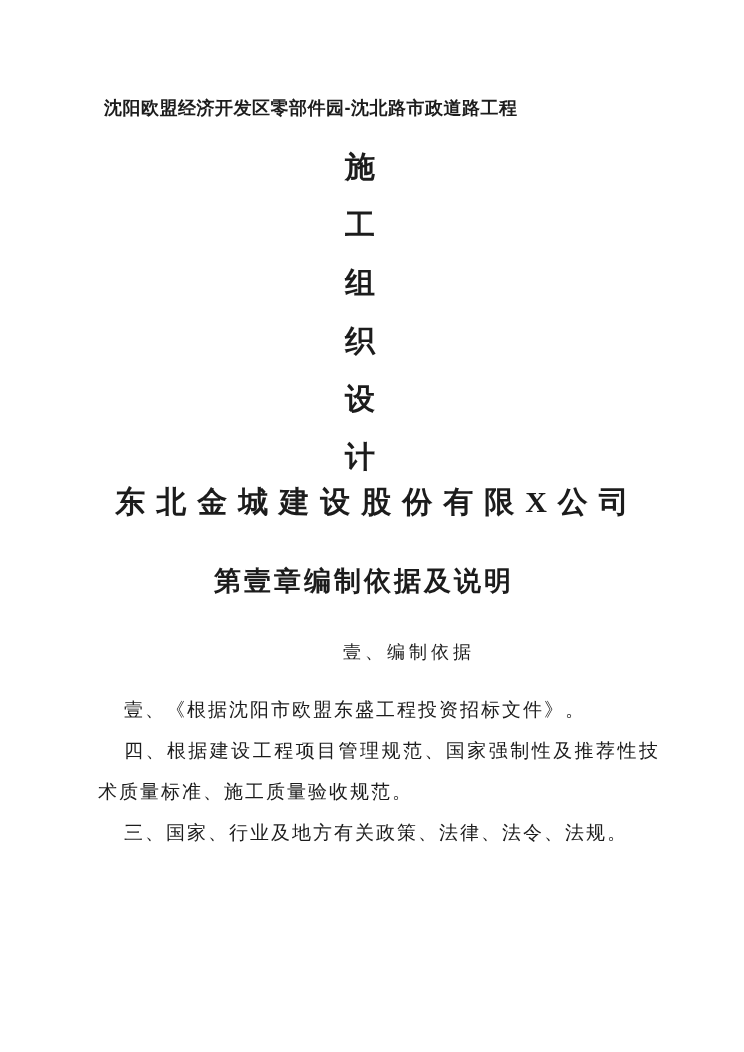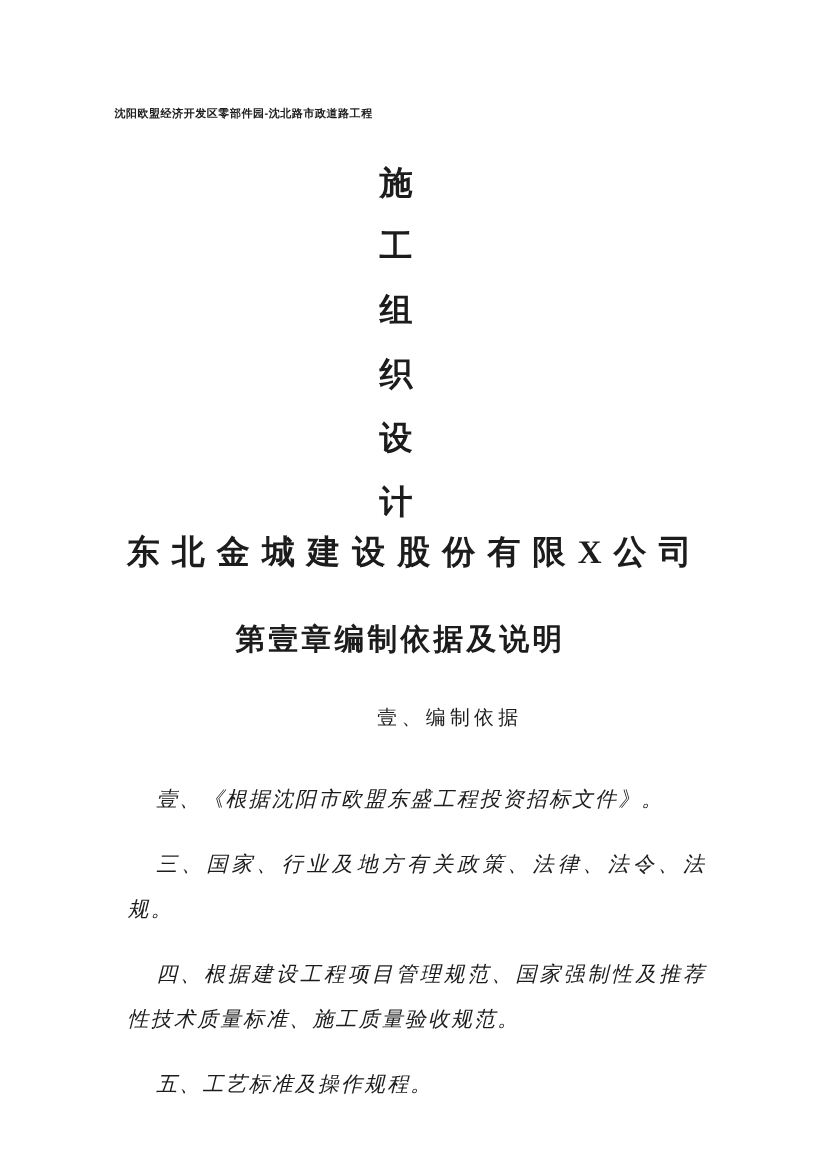--- a/index.html
+++ b/index.html
@@ -16,21 +16,21 @@
     overflow: hidden;
     font-family: "Liberation Serif", serif;
   }
 
   
   .doc-header {
     position: absolute;
     top: 96px;
     left: 104px;
     font-family: "Liberation Sans", sans-serif;
-    font-size: 10px;
+    font-size: 18px;
     font-weight: bold;
     letter-spacing: 0.5px;
     white-space: nowrap;
   }
 
   
   .vertical-title {
     position: absolute;
     top: 138px;
     left: 0;
@@ -92,23 +92,22 @@
     position: absolute;
     top: 689px;
     left: 98px;
     width: 562px;
     font-size: 19px;
     line-height: 41px;
     letter-spacing: 2px;
     text-align: justify;
   }
   .body-list p {
-    margin: 18px;
+    margin: 0;
     text-indent: 26px;
-    font-style: italic;
   }
 </style>
 </head>
 <body>
 
 <div class="page">
 
   <div class="doc-header">沈阳欧盟经济开发区零部件园-沈北路市政道路工程</div>
 
   <div class="vertical-title">
@@ -121,18 +120,17 @@
   </div>
 
   <div class="company-name">东北金城建设股份有限X公司</div>
 
   <div class="chapter-title">第壹章编制依据及说明</div>
 
   <div class="section-title">壹、编制依据</div>
 
   <div class="body-list">
     <p>壹、《根据沈阳市欧盟东盛工程投资招标文件》。</p>
+    <p>四、根据建设工程项目管理规范、国家强制性及推荐性技术质量标准、施工质量验收规范。</p>
     <p>三、国家、行业及地方有关政策、法律、法令、法规。</p>
-    <p>四、根据建设工程项目管理规范、国家强制性及推荐性技术质量标准、施工质量验收规范。</p>
-    <p>五、工艺标准及操作规程。</p>
   </div>
 
 </div>
 
 </body></html>

